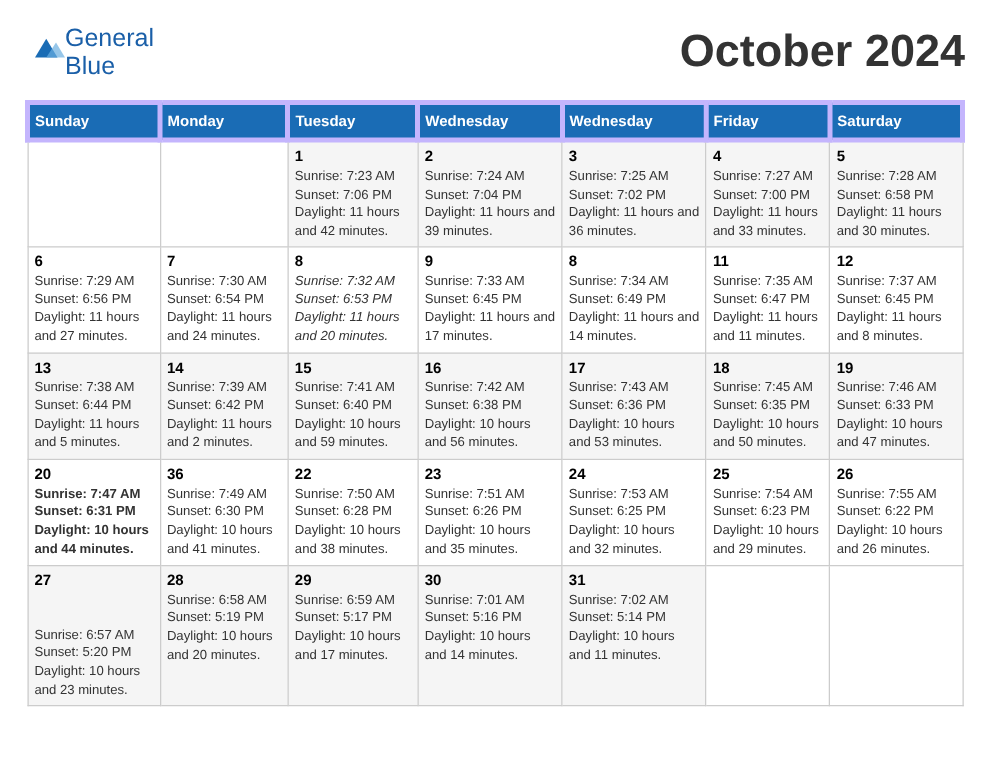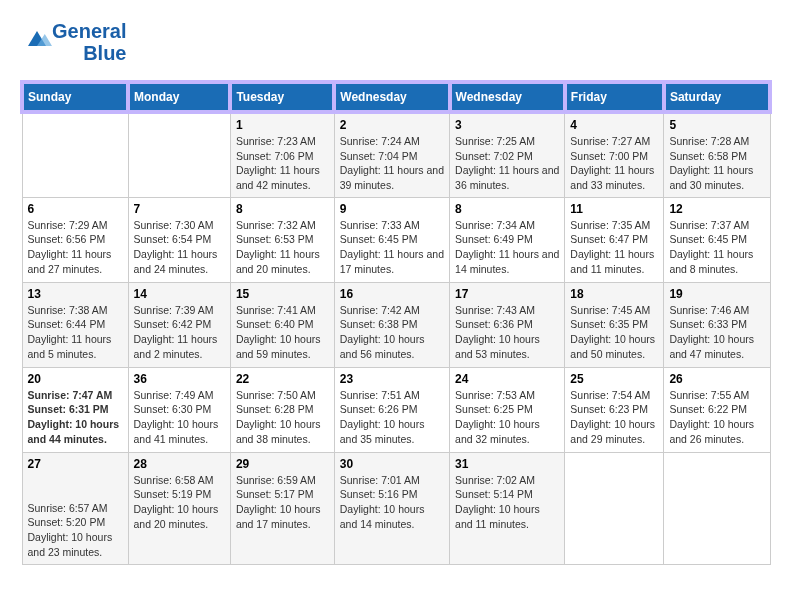--- a/index.html
+++ b/index.html
@@ -15,24 +15,23 @@
       justify-content: space-between;
       align-items: flex-start;
       margin-bottom: 16px;
     }
     .logo {
       display: flex;
       align-items: center;
     }
     .logo-text {
       font-size: 20px;
-      font-weight: bold;
+      font-weight: normal;
       color: #333;
       line-height: 1.1;
-      text-align: right;
     }
     .logo-text span {
       color: #1a5fa8;
     }
     .logo-icon {
       width: 30px;
       height: 24px;
       margin-left: 2px;
     }
     .title-block {
@@ -99,20 +98,21 @@
       </svg>
     </div>
     <div>
       <div class="logo-text">
         <span>General</span><br>
         <span style="color:#1a5fa8">Blue</span>
       </div>
     </div>
   </div>
   <div class="title-block">
+    <div class="month-title">October 2024</div>
   </div>
 </div>
 
 <table>
   <thead>
     <tr id="weekday-header">
     <th>Sunday</th>
         <th>Monday</th>
         <th>Tuesday</th>
         <th>Wednesday</th>
@@ -164,21 +164,21 @@
 Daylight: 11 hours and 27 minutes.</div>
         </td>
         <td>
           <span class="day-num">7</span>
           <div class="day-info" style="white-space: pre-line;">Sunrise: 7:30 AM
 Sunset: 6:54 PM
 Daylight: 11 hours and 24 minutes.</div>
         </td>
         <td>
           <span class="day-num">8</span>
-          <div class="day-info" style="white-space: pre-line;">Sunrise: 7:32 AM
+          <div class="day-info" style="white-space: pre-line; font-style: italic;">Sunrise: 7:32 AM
 Sunset: 6:53 PM
 Daylight: 11 hours and 20 minutes.</div>
         </td>
         <td>
           <span class="day-num">9</span>
           <div class="day-info" style="white-space: pre-line;">Sunrise: 7:33 AM
 Sunset: 6:45 PM
 Daylight: 11 hours and 17 minutes.</div>
         </td>
         <td>

